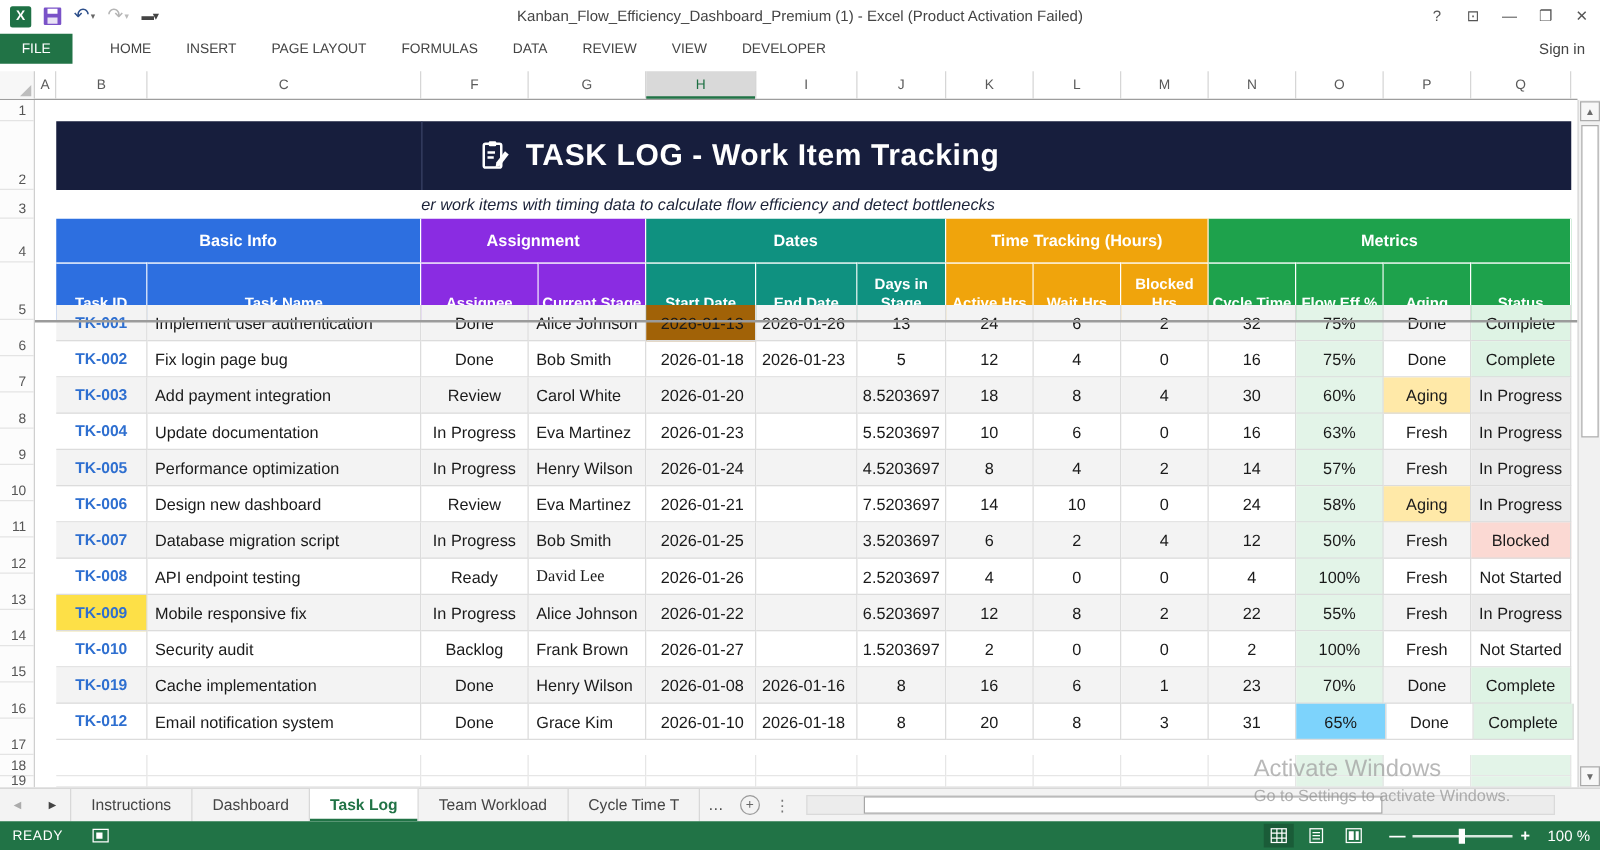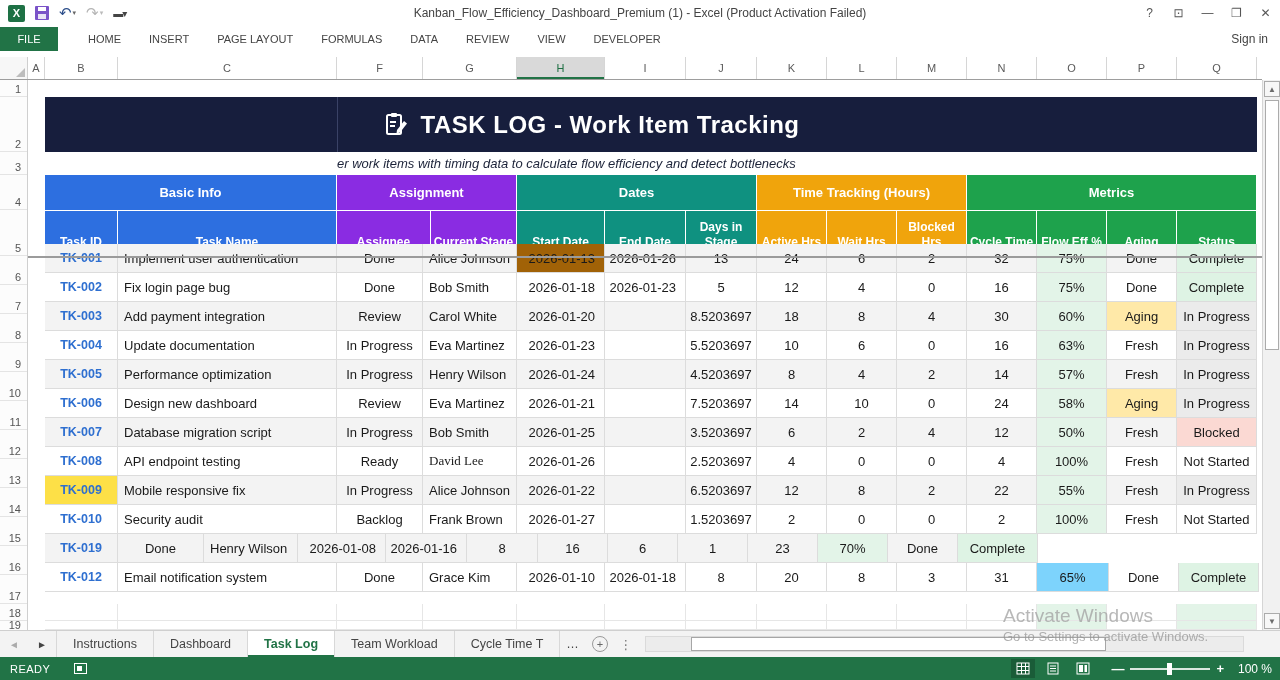--- a/index.html
+++ b/index.html
@@ -357,20 +357,21 @@
             <div class="dcell c-center" style="width: 70px;">2</div>
             <div class="dcell c-center" style="width: 70px;">0</div>
             <div class="dcell c-center" style="width: 70px;">0</div>
             <div class="dcell c-center" style="width: 70px;">2</div>
             <div class="dcell c-center" style="width: 70px; background: rgb(227, 244, 232);">100%</div>
             <div class="dcell c-center" style="width: 70px;">Fresh</div>
             <div class="dcell c-center" style="width: 80px;">Not Started</div>
           </div>
           <div class="drow">
             <div class="dcell c-center taskid" style="width: 73px; background: rgb(243, 243, 243);">TK-019</div>
+            <div class="dcell" style="width: 219px; background: rgb(243, 243, 243);">Cache implementation</div>
             <div class="dcell c-center" style="width: 86px; background: rgb(243, 243, 243);">Done</div>
             <div class="dcell" style="width: 94px; background: rgb(243, 243, 243);">Henry Wilson</div>
             <div class="dcell c-right" style="width: 88px; background: rgb(243, 243, 243);">2026-01-08</div>
             <div class="dcell c-right" style="width: 81px; background: rgb(243, 243, 243);">2026-01-16</div>
             <div class="dcell c-center" style="width: 71px; background: rgb(243, 243, 243);">8</div>
             <div class="dcell c-center" style="width: 70px; background: rgb(243, 243, 243);">16</div>
             <div class="dcell c-center" style="width: 70px; background: rgb(243, 243, 243);">6</div>
             <div class="dcell c-center" style="width: 70px; background: rgb(243, 243, 243);">1</div>
             <div class="dcell c-center" style="width: 70px; background: rgb(243, 243, 243);">23</div>
             <div class="dcell c-center" style="width: 70px; background: rgb(227, 244, 232);">70%</div>

